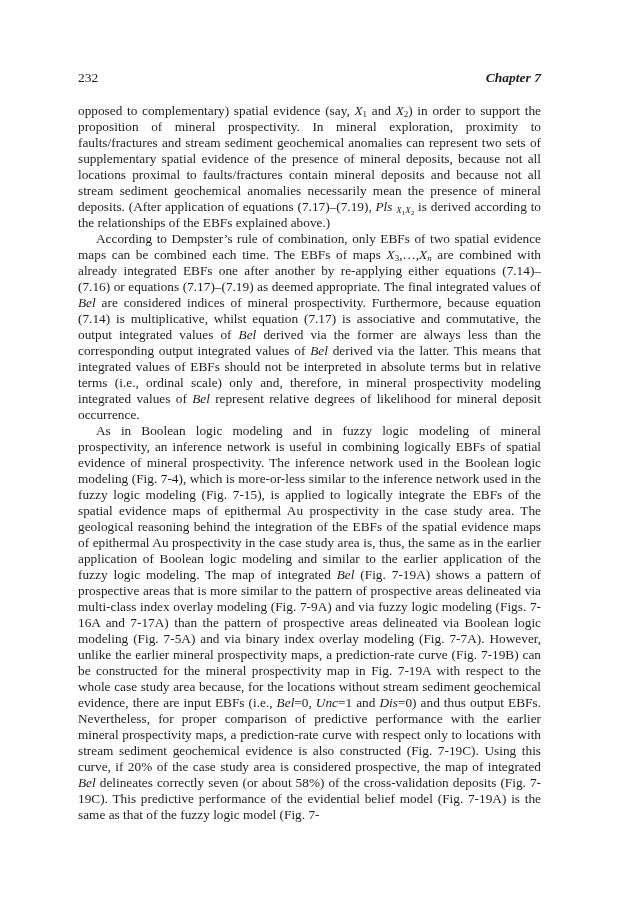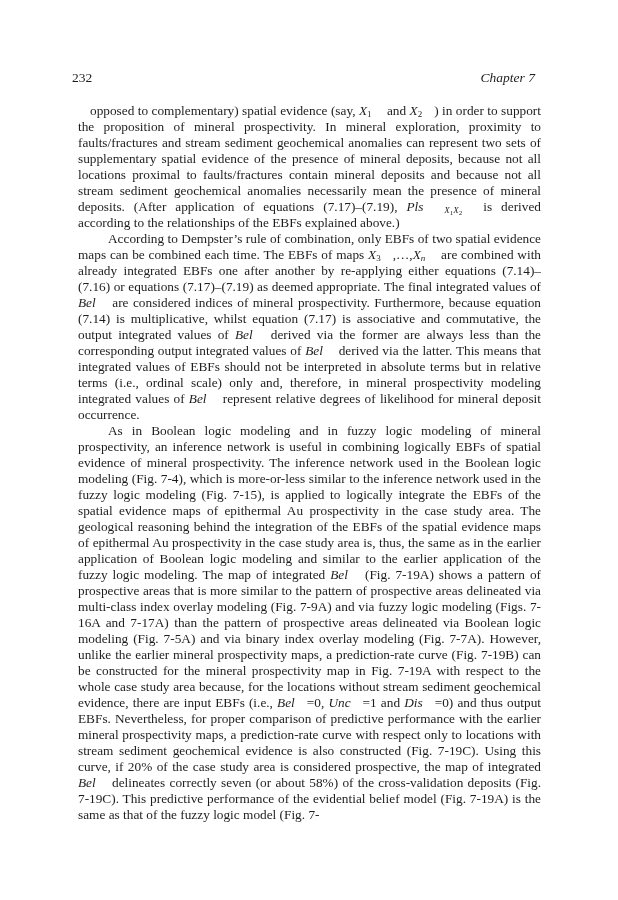--- a/index.html
+++ b/index.html
@@ -12,51 +12,52 @@
     width: 618px;
     height: 900px;
     background: #ffffff;
     font-family: "Liberation Serif", serif;
     color: #1d1d1d;
     overflow: hidden;
   }
   .page-header {
     position: absolute;
     top: 70px;
-    left: 72px;
+    left: 78px;
     width: 463px;
     display: flex;
     justify-content: space-between;
     align-items: center;
     font-size: 13.5px;
   }
   .page-number {
     font-style: normal;
   }
   .chapter-title {
     font-style: italic;
+    font-weight: bold;
   }
   .page-body {
     position: absolute;
     top: 103px;
     left: 78px;
     width: 463px;
     font-size: 13.3px;
     line-height: 16px;
     text-align: justify;
   }
   p.para {
     margin: 0;
     padding: 0;
   }
   p.para.indent {
     text-indent: 18px;
     font-family: Liberation Serif, serif;
   }
-  .s-p { font-style: normal; margin-left: 12px; }
+  .s-p { font-style: normal; }
   .s-i { font-style: italic; }
   .s-sub {
     font-size: 9px;
     line-height: 0;
     position: relative;
     top: 2px;
   }
   .s-isub {
     font-style: italic;
     font-size: 9px;

